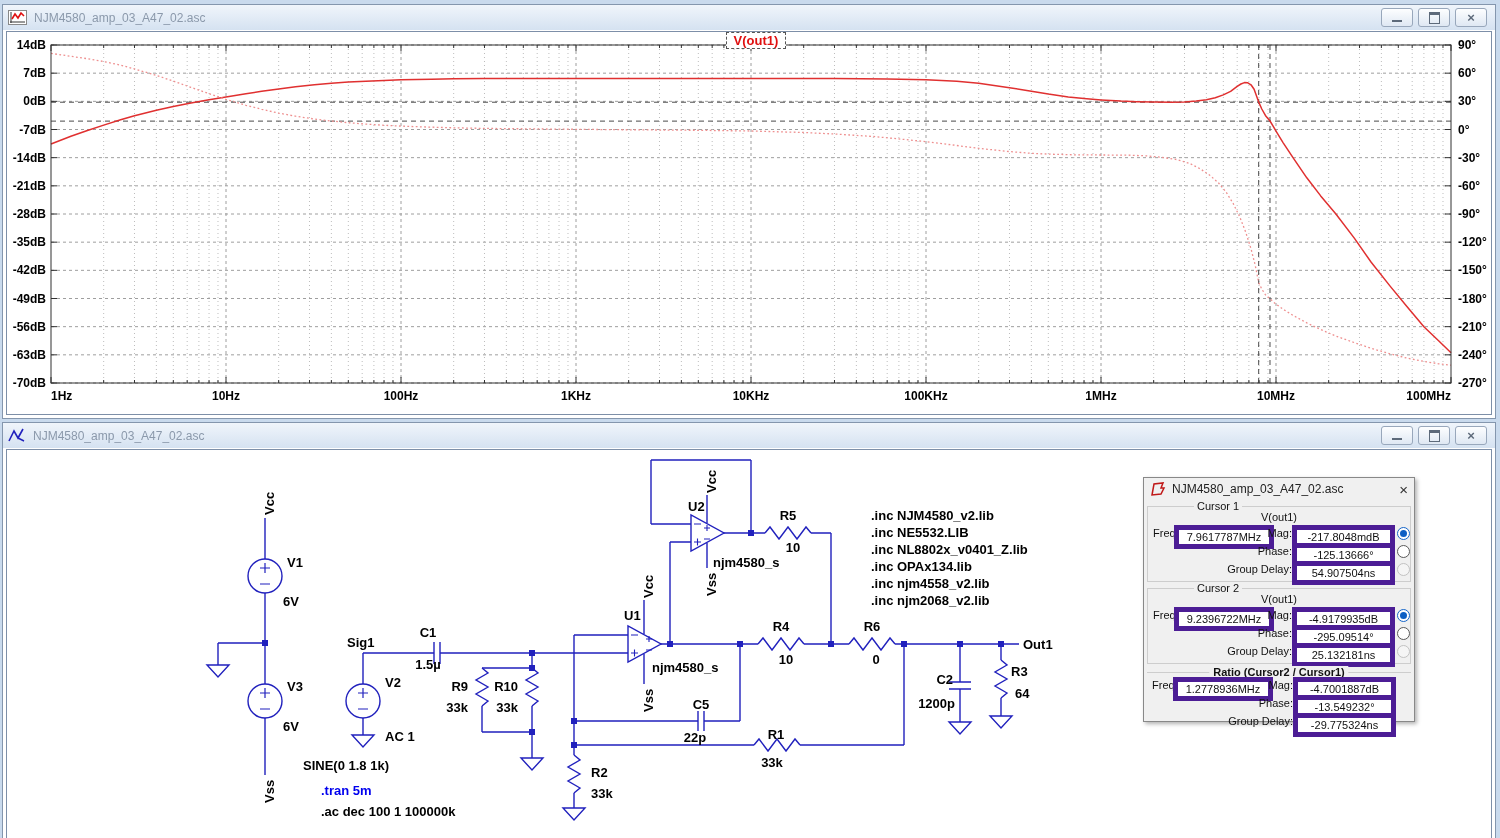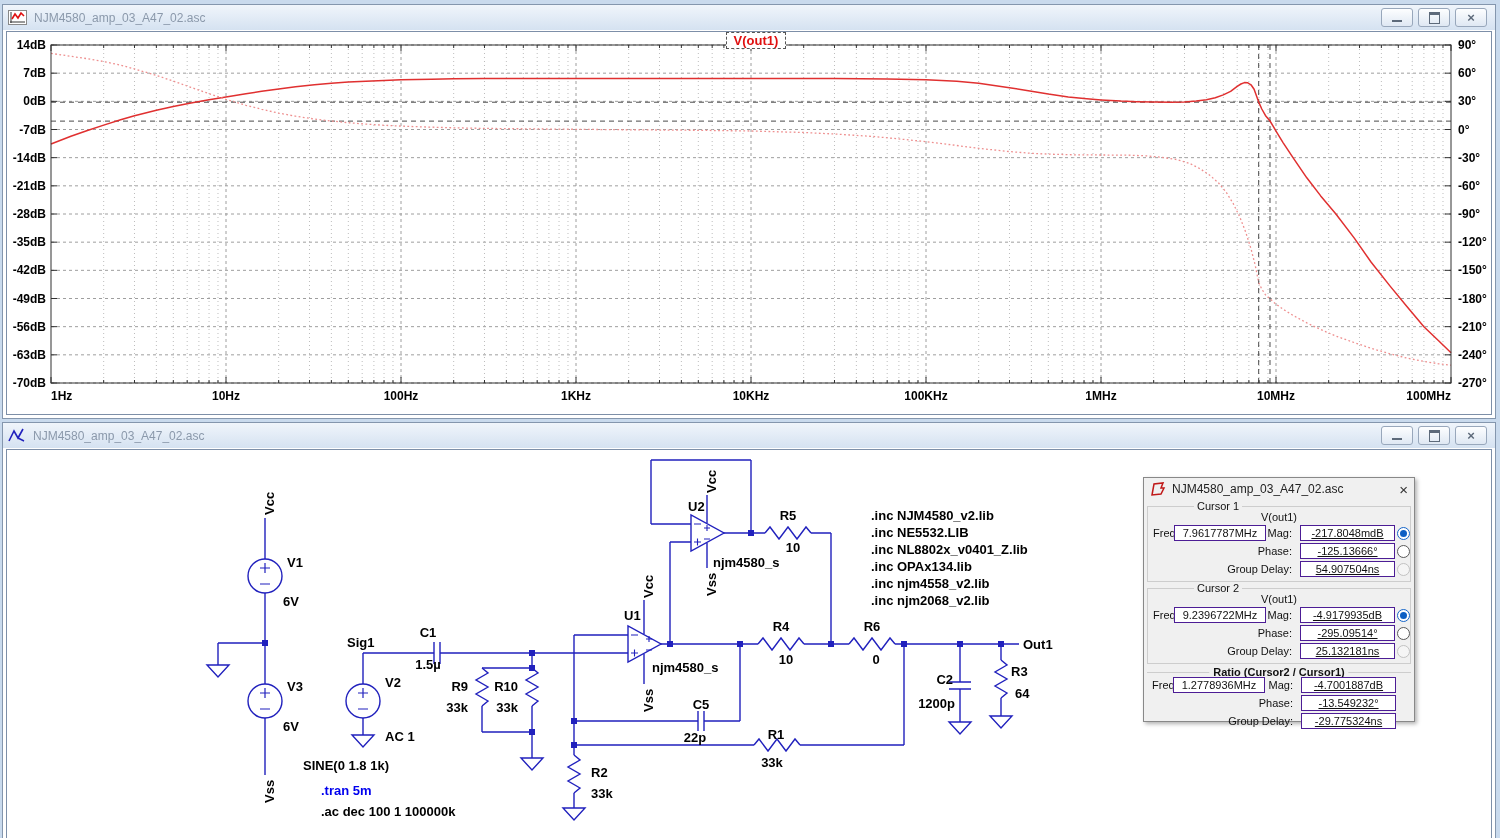--- a/index.html
+++ b/index.html
@@ -26,23 +26,23 @@
   .cd-title{height:22px;display:flex;align-items:center;gap:6px;padding:0 6px;}
   .cd-title-text{font-size:12px;color:#222;}
   .cd-close{margin-left:auto;font-size:15px;color:#333;line-height:15px;cursor:default;}
   .cd-group{margin:6px 3px 0;border:1px solid #cdcdcd;position:relative;padding:4px 0 3px;}
   .cd-group-label{position:absolute;top:-7px;left:6px;background:#f0f0f0;padding:0 3px;font-size:11px;margin-left:40px;}
   .cd-trace{text-align:center;height:13px;line-height:12px;}
   .cd-row{position:relative;height:18px;}
   .f-label{position:absolute;left:5px;top:3px;}
   .v-label{position:absolute;left:4px;right:118px;top:3px;text-align:right;}
   .cd-field{position:absolute;top:1px;height:14px;line-height:14px;background:#fff;
-    border:1px solid #4c1d95;text-align:center;font-size:11px;}
+    border:5px solid #4c1d95;text-align:center;font-size:11px;}
   .f-freq{left:26px;width:90px;}
-  .f-val{right:15px;width:93px;text-decoration:underline;}
+  .f-val{right:15px;width:93px;}
   .radio{position:absolute;right:0px;top:3px;width:11px;height:11px;border-radius:50%;
     border:1px solid #5a5a5a;background:#fff;}
   .radio.checked{border-color:#1565c8;}
   .radio.checked::after{content:"";position:absolute;left:2px;top:2px;width:7px;height:7px;
     border-radius:50%;background:#0d5fc4;}
   .radio.disabled{border-color:#c2c2c2;background:#f5f5f5;}
   .cd-ratio{margin:8px 3px 0;border-top:1px solid #cdcdcd;position:relative;padding-top:3px;}
   .cd-ratio-label{position:absolute;top:-7px;left:50%;transform:translateX(-50%);
     background:#f0f0f0;padding:0 4px;white-space:nowrap;font-weight:bold;}
   text{font-family:"Liberation Sans",sans-serif;}

